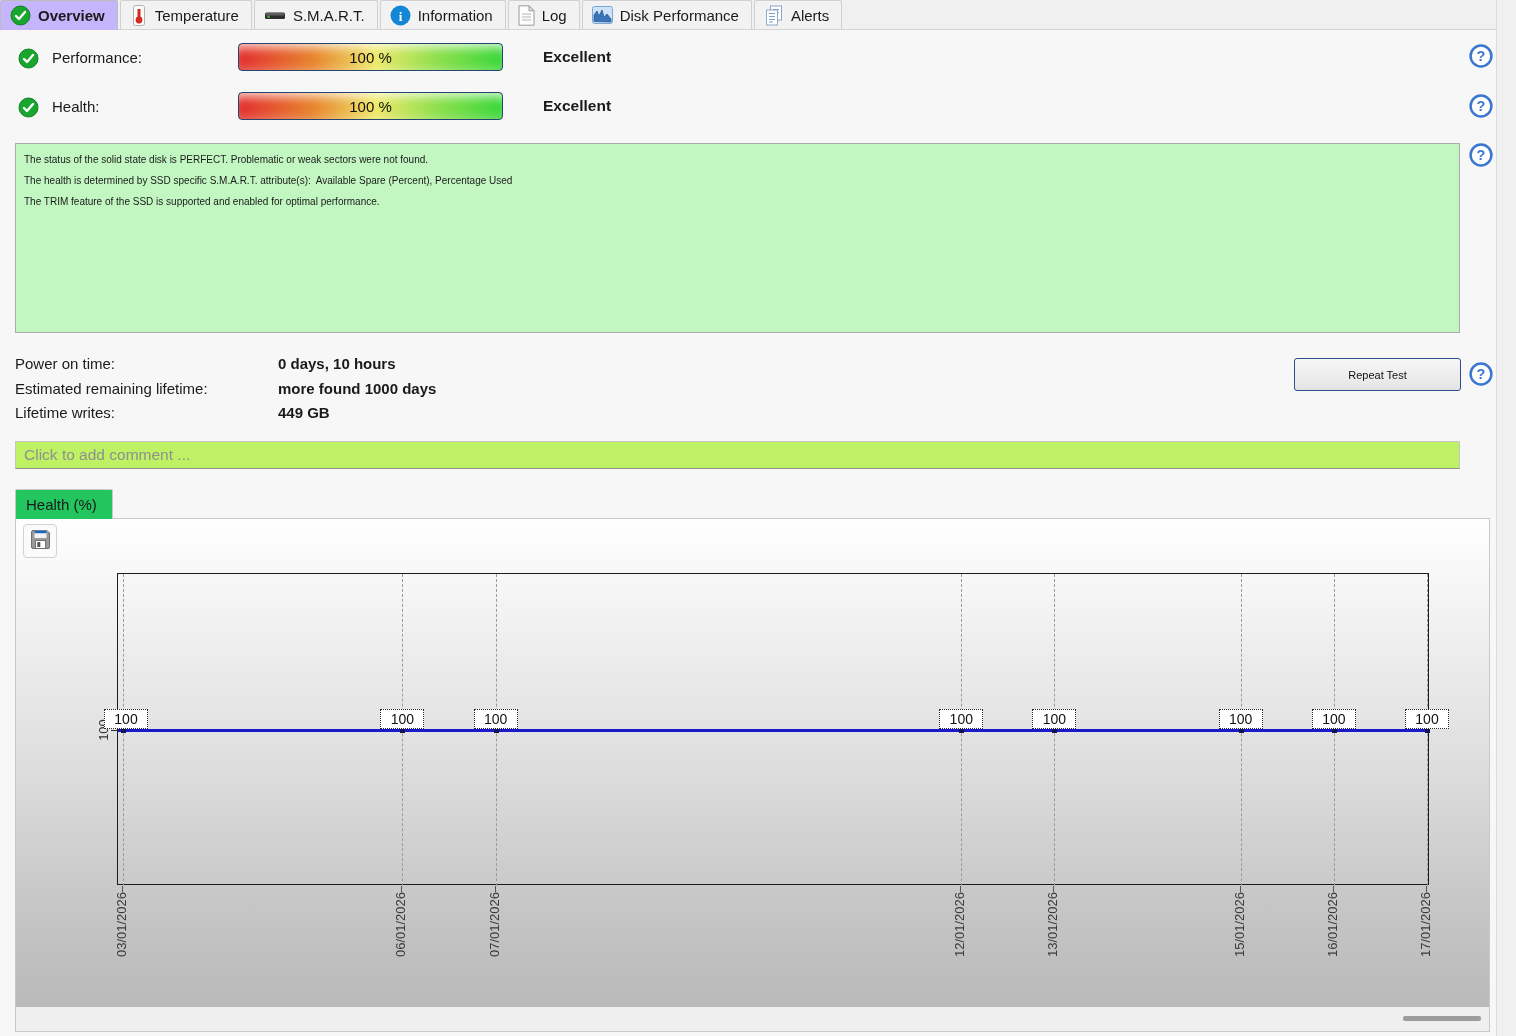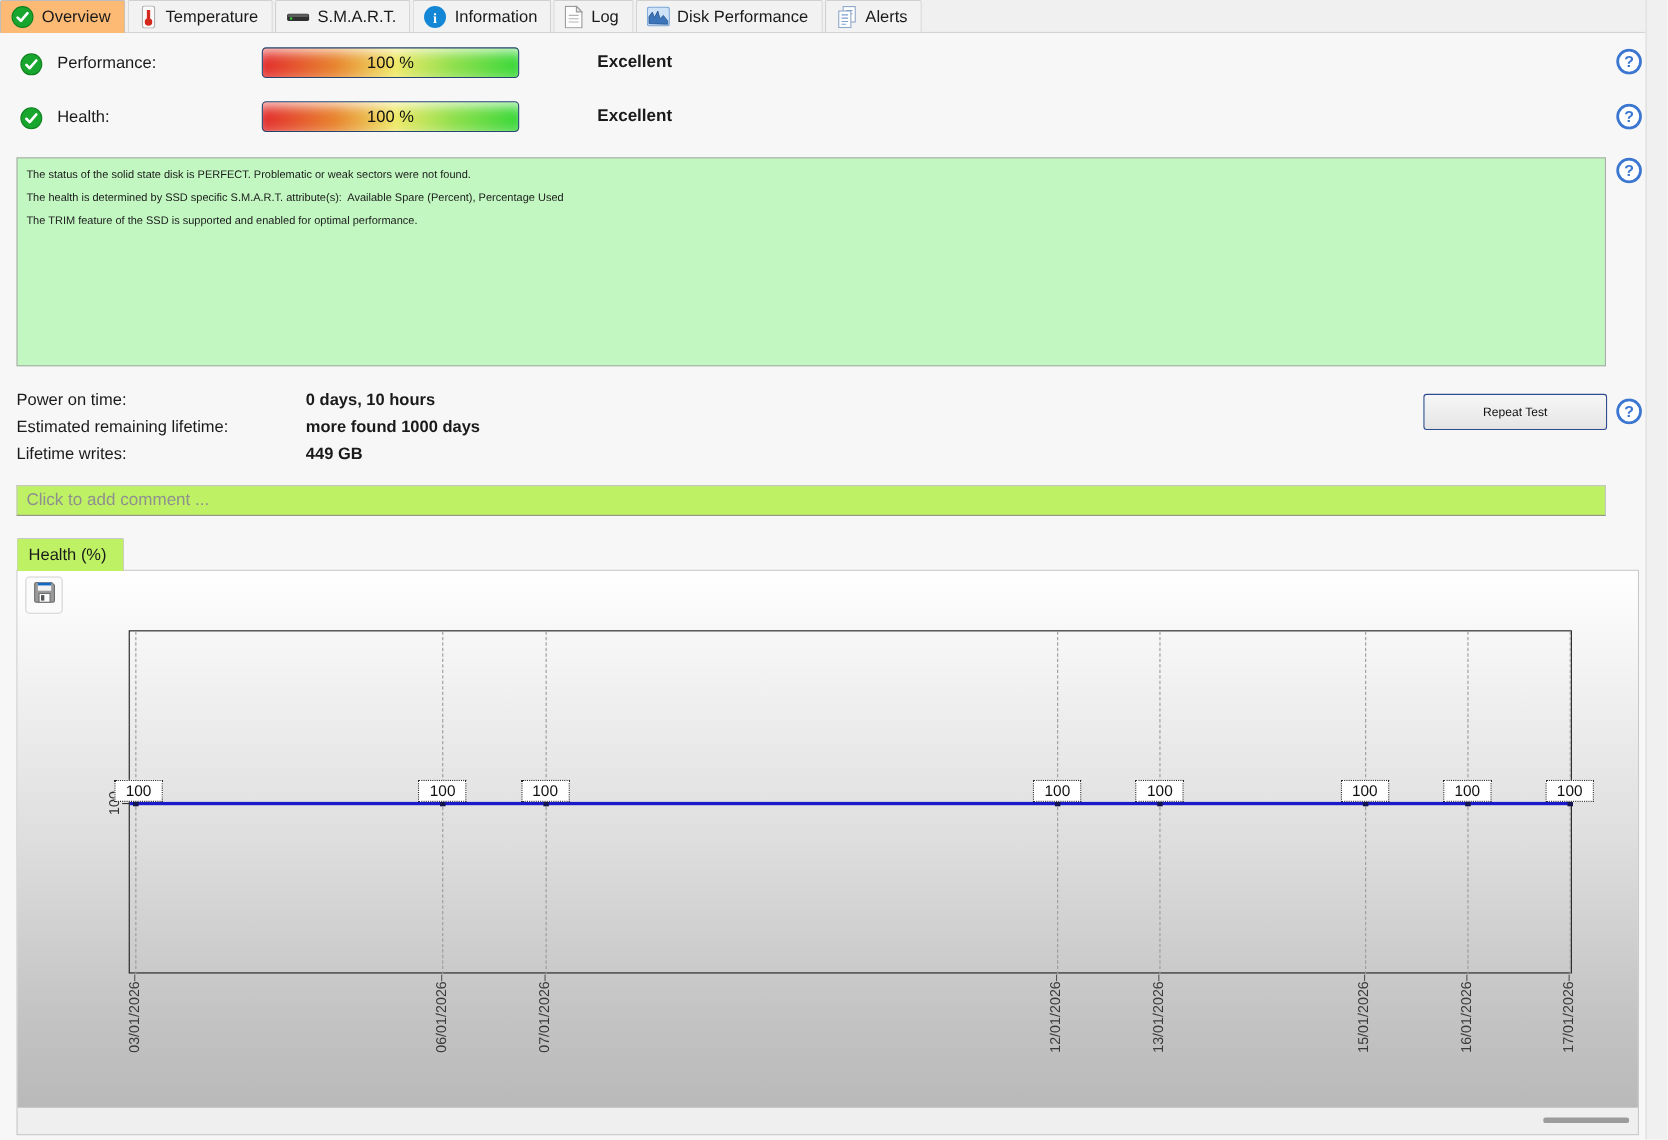--- a/index.html
+++ b/index.html
@@ -5,28 +5,28 @@
   * { margin:0; padding:0; box-sizing:border-box; }
   html,body { width:1516px; height:1036px; overflow:hidden; }
   body { font-family:"Liberation Sans", sans-serif; background:#f7f7f7; color:#1a1a1a; position:relative; }
 
   
   .tabbar { position:absolute; left:0; top:0; width:1496px; height:30px; background:#f0f0f0;
             border-bottom:1px solid #d4d4d4; display:flex; align-items:flex-end; }
   .tab { height:29px; display:flex; align-items:center; gap:7px; padding:0 12px 0 9px;
          border:1px solid #d0d0d0; border-bottom:none; background:#f2f2f2; margin-right:2px;
          border-radius:2px 2px 0 0; font-size:15px; cursor:default; }
-  .tab.active { background:#fdba74; height:30px; margin-bottom:-1px; border-color:#bdbdbd; }
+  .tab.active { background:#c4b5fd; height:30px; margin-bottom:-1px; border-color:#bdbdbd;font-weight:bold; }
   .tab .ticon { display:flex; align-items:center; }
 
   
   .gauge-row { position:absolute; left:0; height:28px; }
   .check-icon { position:absolute; left:18px; top:5px; }
   .gauge-label { position:absolute; left:52px; top:6px; font-size:15px; }
-  .gauge-bar { position:absolute; left:238px; top:0; width:234px; height:28px;
+  .gauge-bar { position:absolute; left:238px; top:0; width:265px; height:28px;
                border:1px solid #25456f; border-radius:4px;
                background:linear-gradient(90deg,#e32f2f 0%,#e8842f 28%,#efe969 52%,#93e04e 74%,#3bd83b 100%);
                display:flex; align-items:center; justify-content:center; font-size:15px; color:#111;
                box-shadow:inset 0 10px 10px -6px rgba(255,255,255,.75), inset 0 -8px 8px -6px rgba(255,255,255,.25); }
   .gauge-rating { position:absolute; left:543px; top:5px; font-size:15.5px; font-weight:bold; }
 
   
   .help { position:absolute; left:1469px; width:24px; height:24px; cursor:pointer; }
 
   
@@ -46,21 +46,21 @@
                 background:linear-gradient(180deg,#f6f6f6,#e9e9e9 80%,#e2e2e2);
                 font-family:"Liberation Sans",sans-serif; font-size:11px; color:#111; cursor:pointer; }
 
   
   .comment { position:absolute; left:15px; top:441px; width:1445px; height:28px;
              border:1px solid #c6c6c6; border-bottom-color:#8f8f8f; background:#bef264;
              font-family:"Liberation Sans",sans-serif; font-size:15.5px; padding:0 8px; color:#222; }
   .comment::placeholder { color:#8f8f8f; opacity:1; }
 
   
-  .chart-tab { position:absolute; left:15px; top:489px; width:98px; height:30px; background:#bef264;
+  .chart-tab { position:absolute; left:15px; top:489px; width:98px; height:30px; background:#22c55e;
                border:1px solid #c9c9c9; border-bottom:none; border-radius:2px 2px 0 0;
                font-size:15px; display:flex; align-items:center; padding-left:10px; z-index:5; }
   .chart-panel { position:absolute; left:15px; top:518px; width:1475px; height:514px;
                  border:1px solid #c9c9c9; background:#efefef; }
   .chart-bg { position:absolute; left:0; top:0; right:0; height:488px;
               background:linear-gradient(180deg,#ffffff 0%,#f7f7f7 12%,#dedede 50%,#c4c4c4 82%,#b9b9b9 100%); }
   .save-btn { position:absolute; left:7px; top:5px; width:34px; height:34px; background:#fbfbfb;
               border:1px solid #d2d2d2; border-radius:4px; display:flex; align-items:center;
               justify-content:center; cursor:pointer; }
   .plot { position:absolute; left:101px; top:54px; width:1312px; height:312px;

